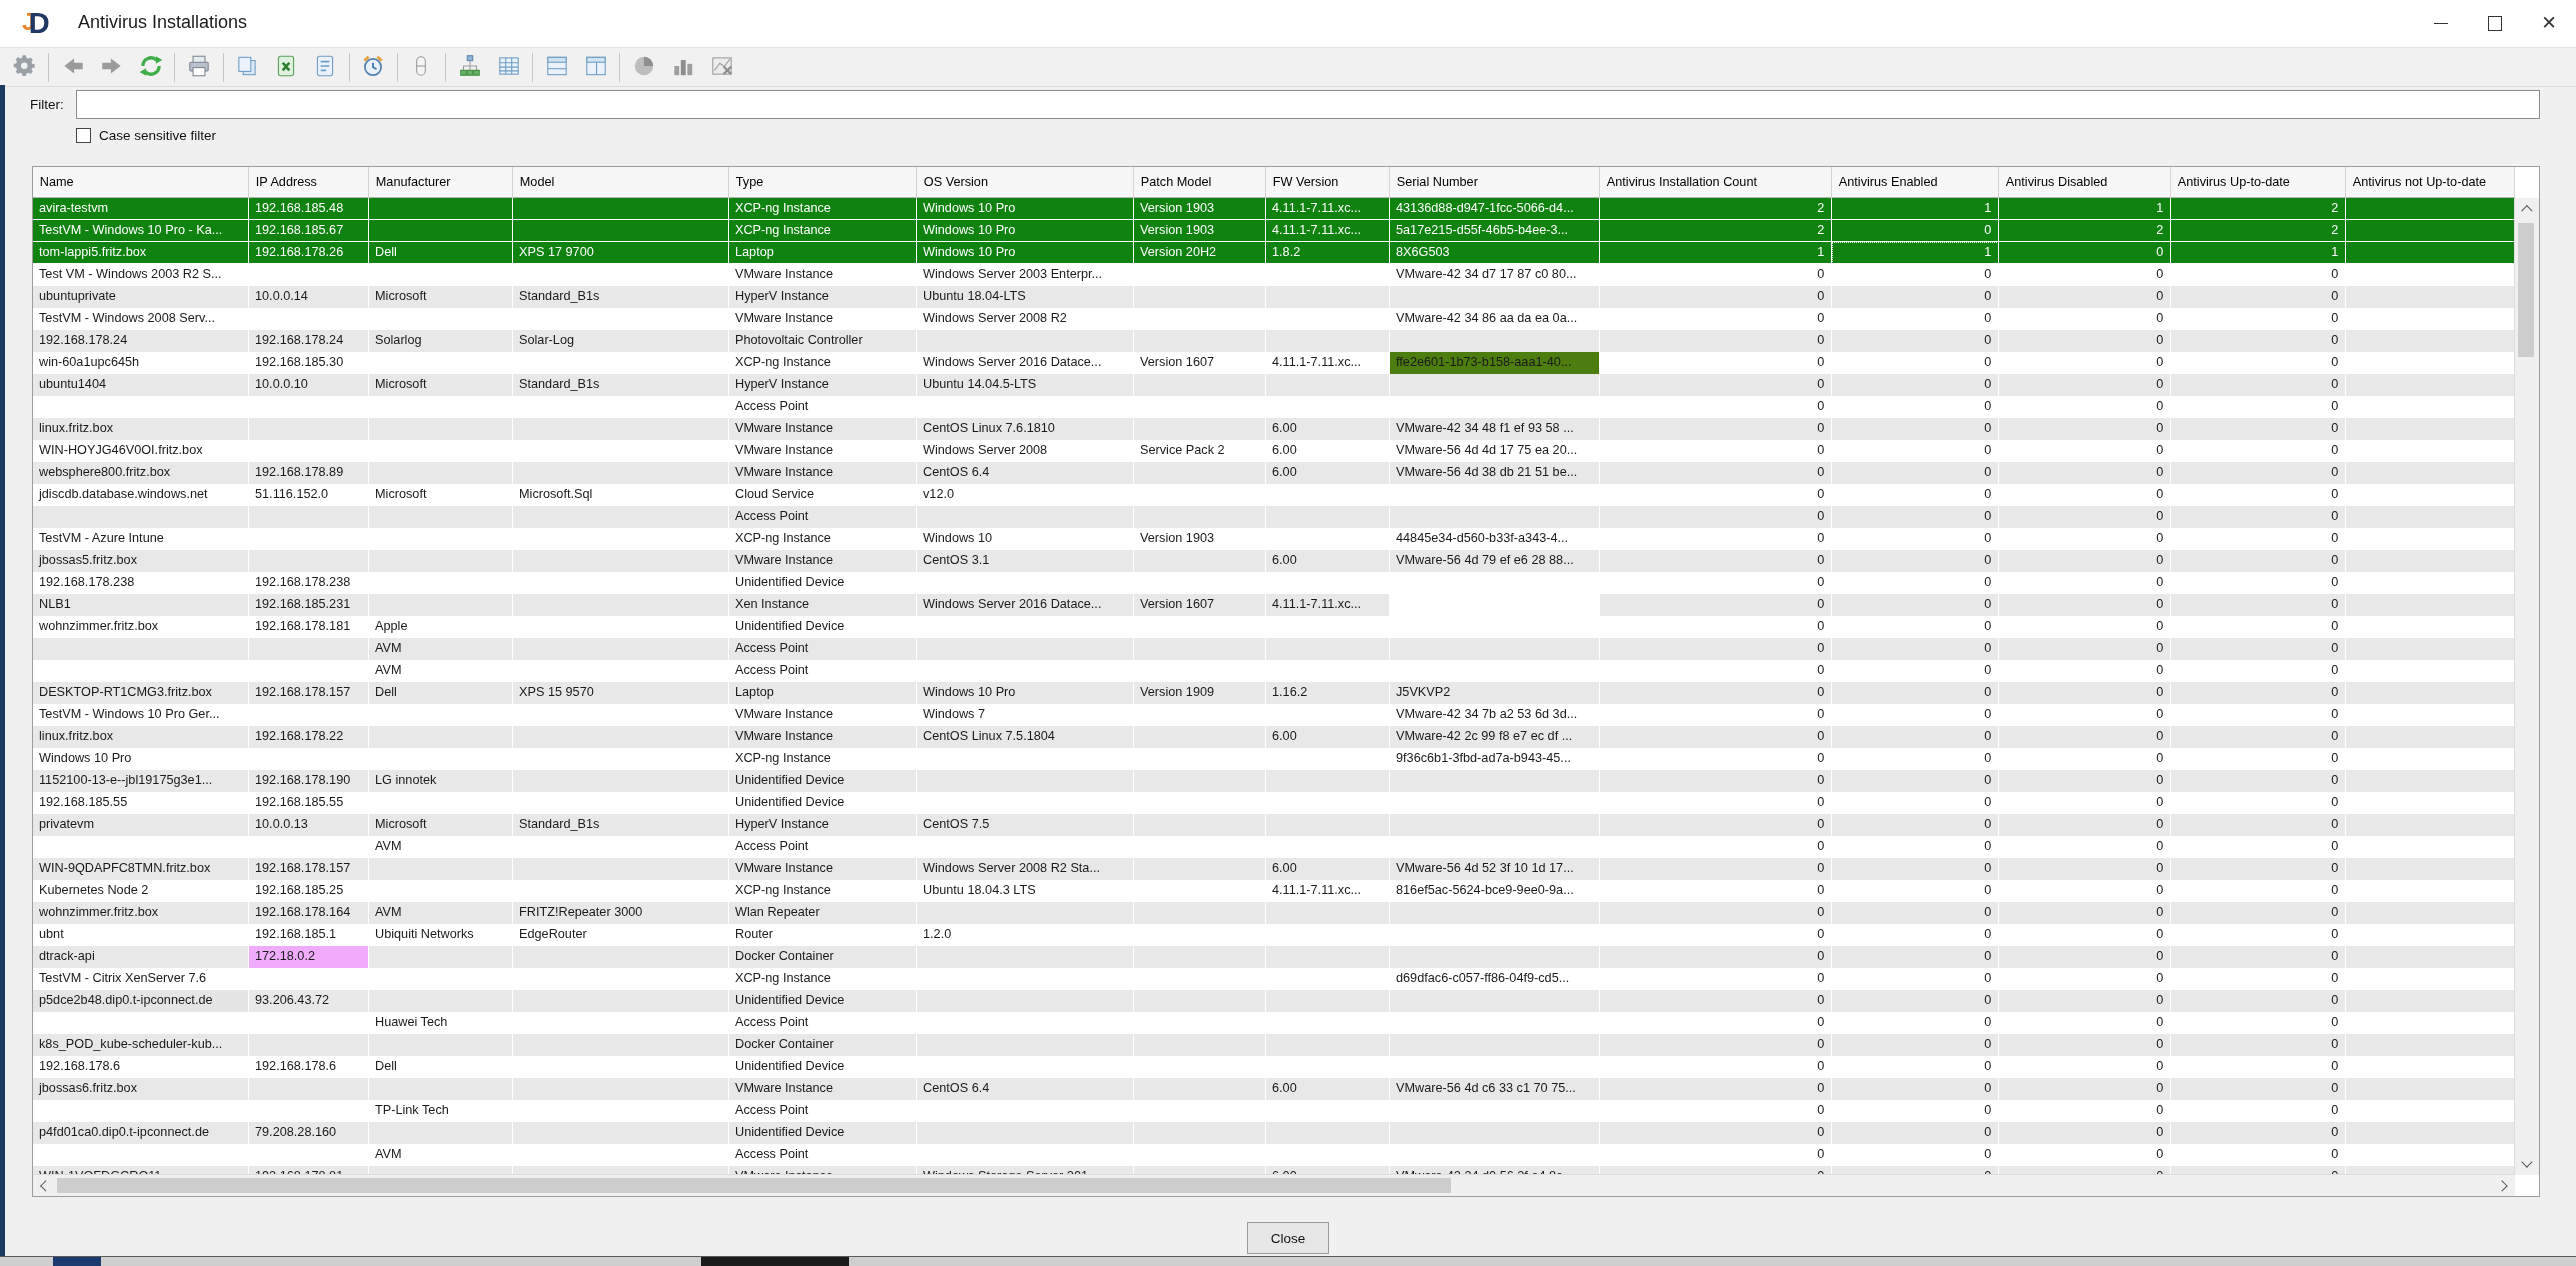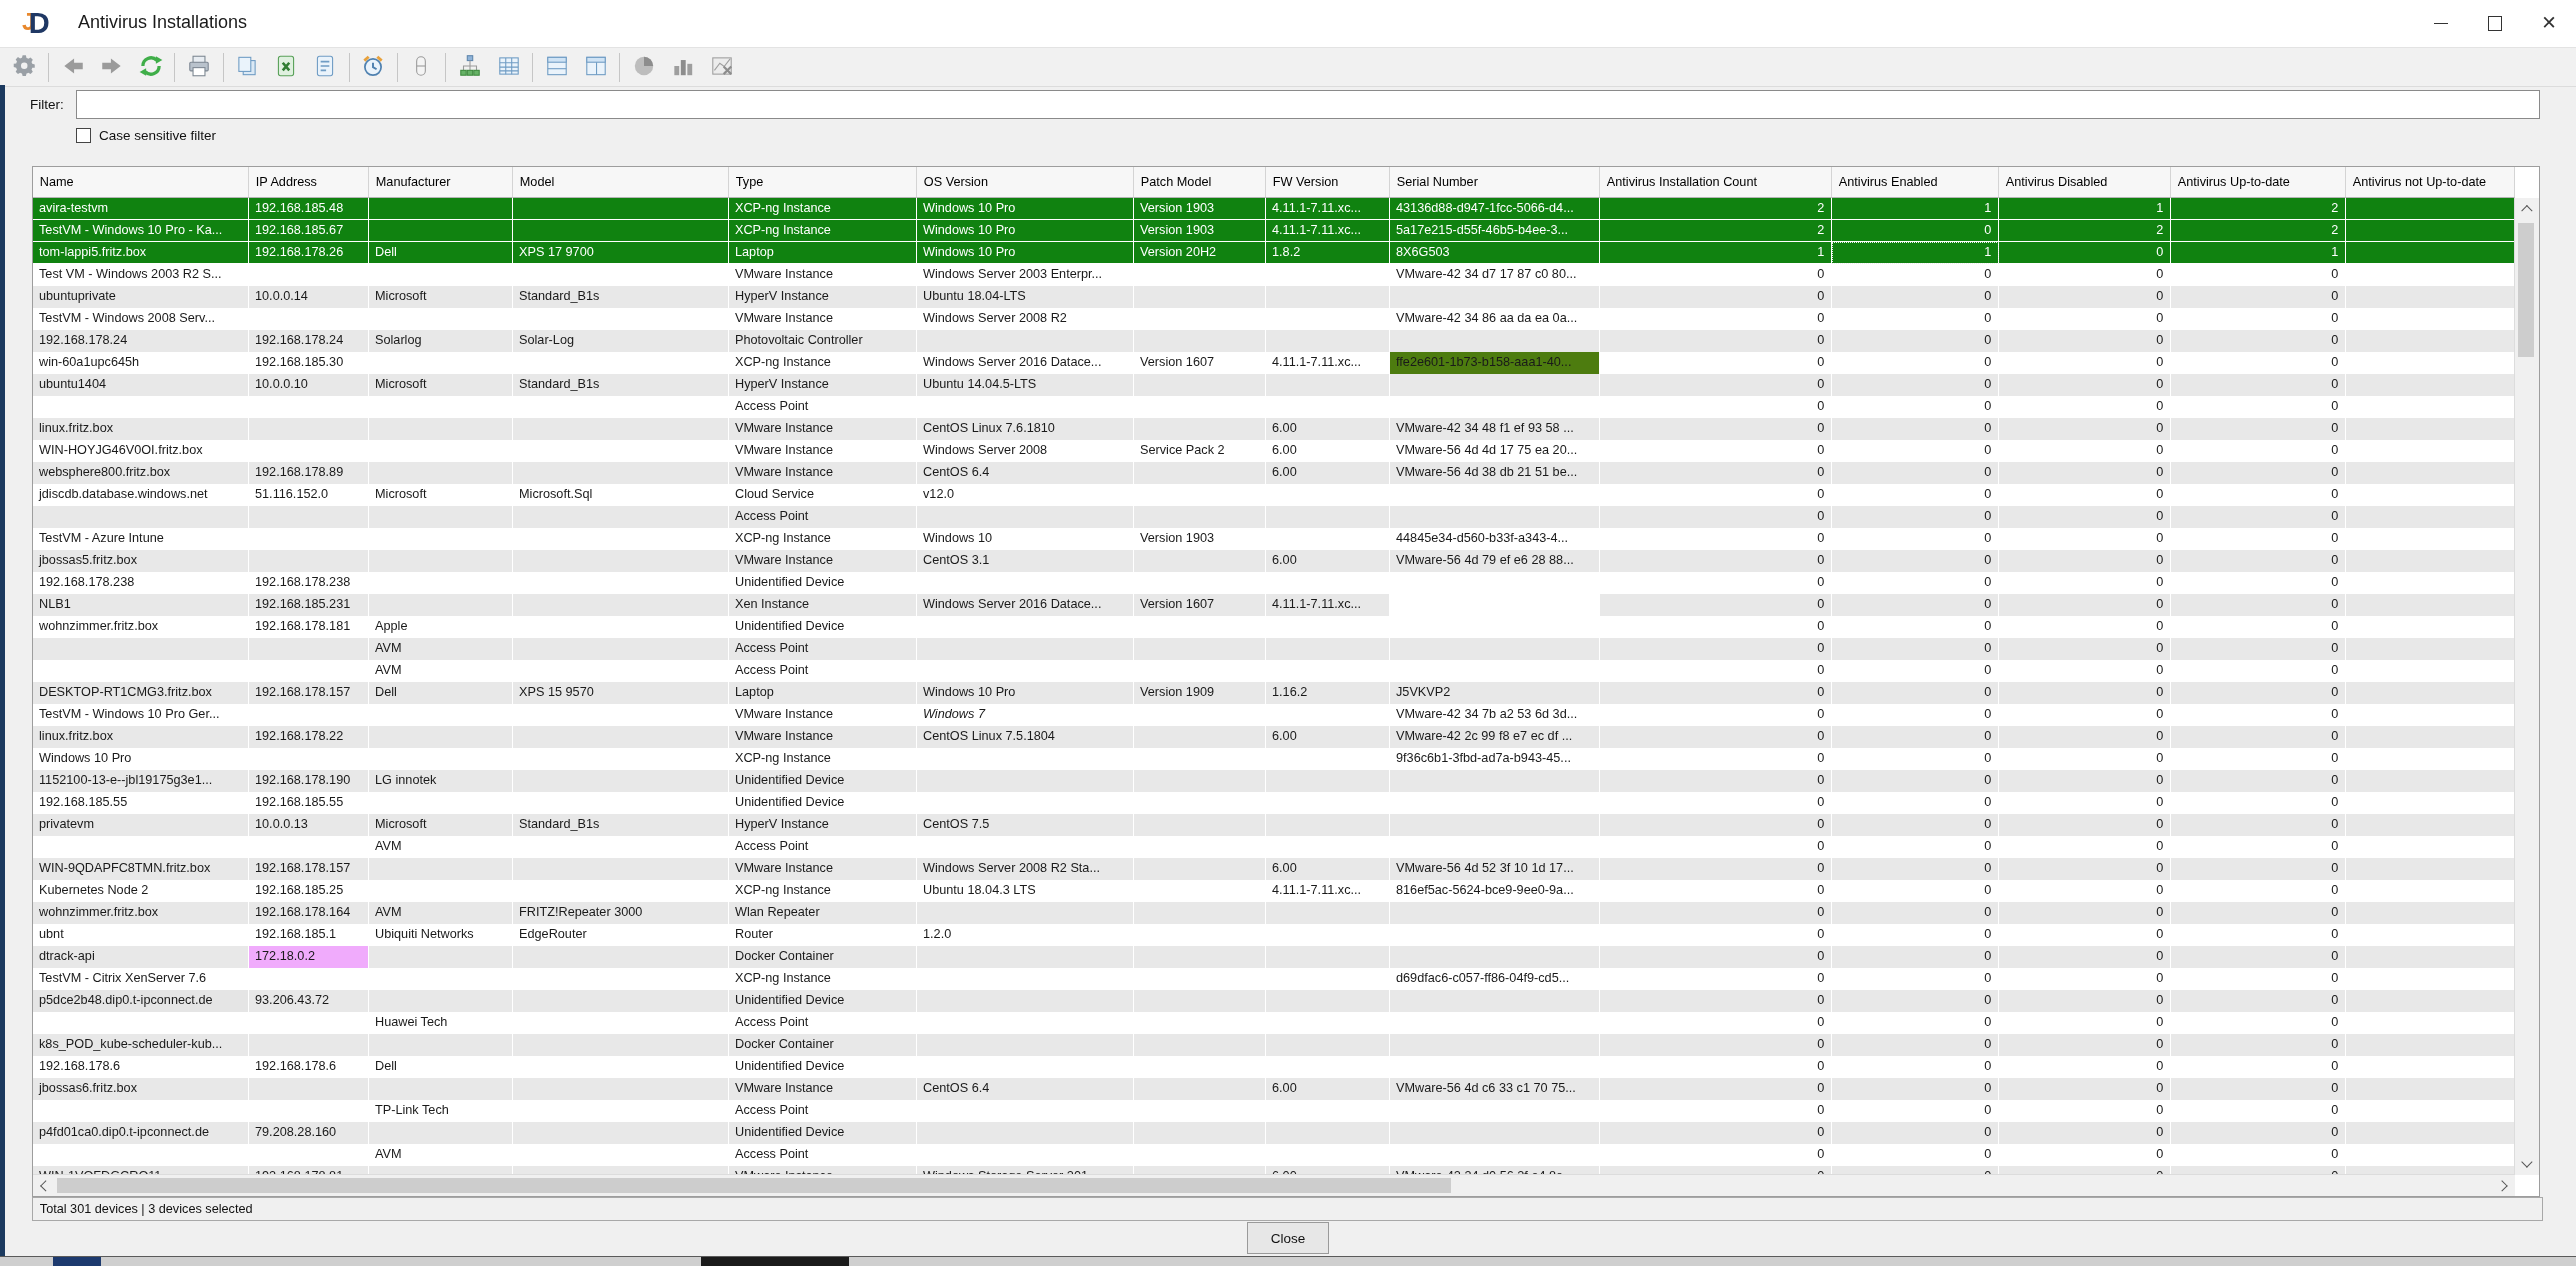--- a/index.html
+++ b/index.html
@@ -609,21 +609,21 @@
           <div class="cell num" style="width: 172px; background: rgb(232, 232, 232);">0</div>
           <div class="cell num" style="width: 175px; background: rgb(232, 232, 232);">0</div>
           <div class="cell num" style="width: 169px; background: rgb(232, 232, 232);"></div>
         </div>
         <div class="row">
           <div class="cell" style="width: 216px; background: rgb(255, 255, 255);">TestVM - Windows 10 Pro Ger...</div>
           <div class="cell" style="width: 120px; background: rgb(255, 255, 255);"></div>
           <div class="cell" style="width: 144px; background: rgb(255, 255, 255);"></div>
           <div class="cell" style="width: 216px; background: rgb(255, 255, 255);"></div>
           <div class="cell" style="width: 188px; background: rgb(255, 255, 255);">VMware Instance</div>
-          <div class="cell" style="width: 217px; background: rgb(255, 255, 255); font-style: italic;">Windows 7</div>
+          <div class="cell" style="width: 217px; background: rgb(255, 255, 255);">Windows 7</div>
           <div class="cell" style="width: 132px; background: rgb(255, 255, 255);"></div>
           <div class="cell" style="width: 124px; background: rgb(255, 255, 255);"></div>
           <div class="cell" style="width: 210px; background: rgb(255, 255, 255);">VMware-42 34 7b a2 53 6d 3d...</div>
           <div class="cell num" style="width: 232px; background: rgb(255, 255, 255);">0</div>
           <div class="cell num" style="width: 167px; background: rgb(255, 255, 255);">0</div>
           <div class="cell num" style="width: 172px; background: rgb(255, 255, 255);">0</div>
           <div class="cell num" style="width: 175px; background: rgb(255, 255, 255);">0</div>
           <div class="cell num" style="width: 169px; background: rgb(255, 255, 255);"></div>
         </div>
         <div class="row">
@@ -978,21 +978,20 @@
       <div class="sb-btn" style="left:0;top:0;width:22px;height:21px;">
           <div class="chev left"></div>
         </div>
       <div class="hthumb"></div>
       <div class="sb-btn" style="right:0;top:0;width:22px;height:21px;">
           <div class="chev right"></div>
         </div>
     </div>
   </div>
 
-  <div class="statusbar">Total 301 devices | 3 devices selected</div>
 
   <div class="close-btn">Close</div>
 </div>
 
 <div class="left-strip"></div>
 <div class="bottom-line"></div>
 <div class="taskbar">
   <div class="tb-navy"></div>
   <div class="tb-dark"></div>
 </div>

